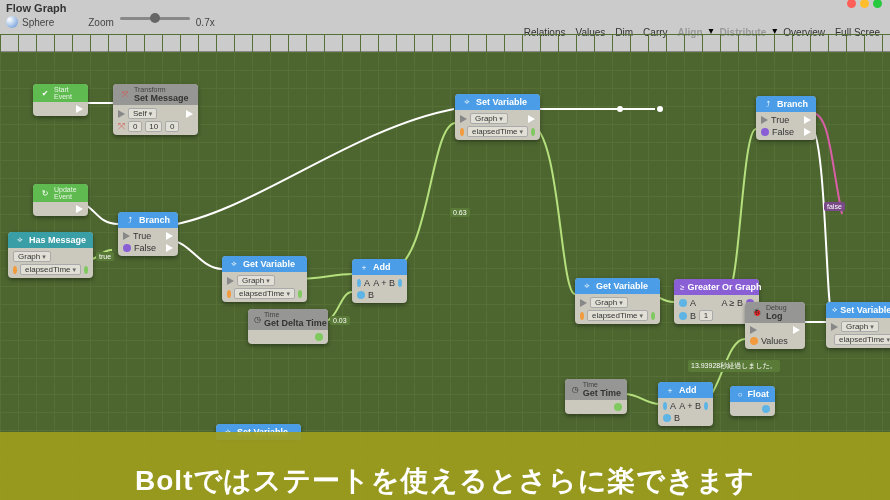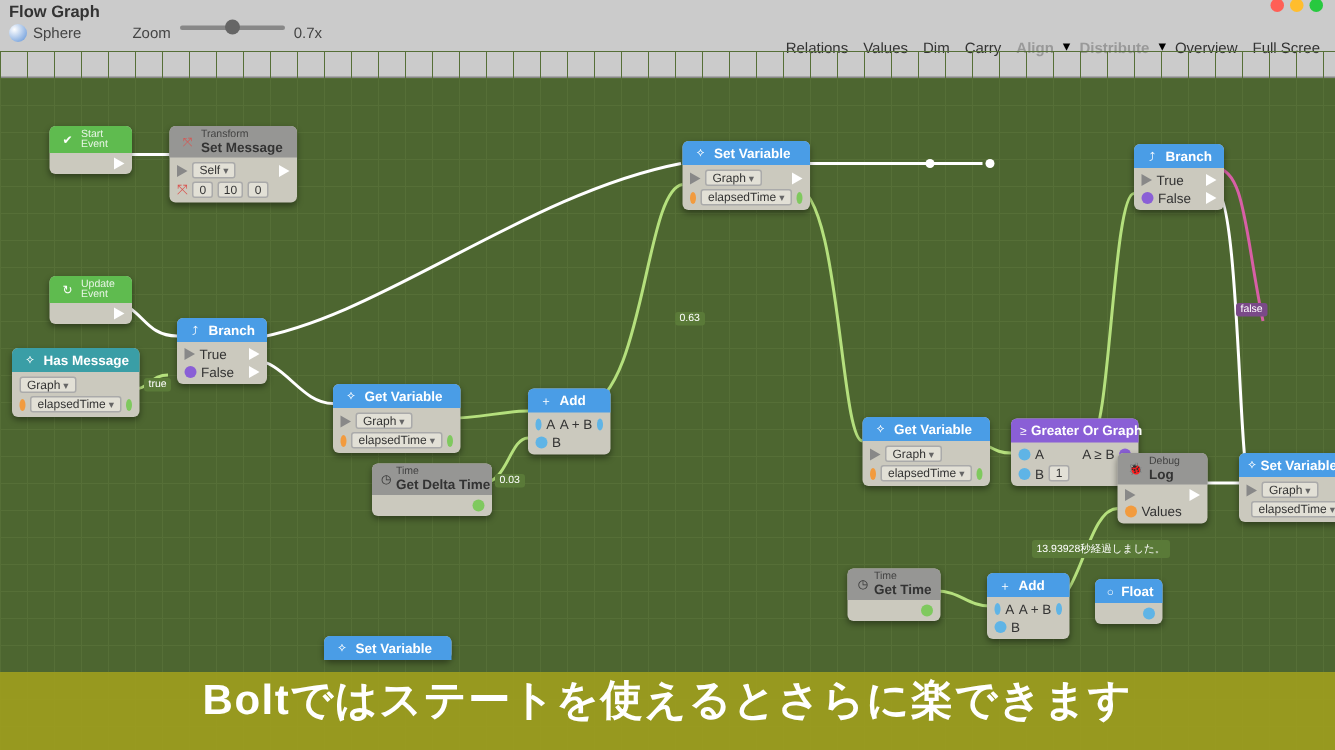--- a/index.html
+++ b/index.html
@@ -28,21 +28,21 @@
 .node-head.teal { background: #3a9ea6; color: #fff; }
 .node-head .sm { font-size: 7px; display: block; opacity: .85; }
 .node-body { padding: 3px 5px; display: flex; flex-direction: column; gap: 2px; }
 .row { display: flex; align-items: center; gap: 3px; white-space: nowrap; }
 .port { width: 8px; height: 8px; border-radius: 50%; } .port.g { background: #7fc95e; } .port.o { background: #f29b3e; } .port.b { background: #5fb4e6; } .port.p { background: #8a5fd6; }
 .tri { width: 0; height: 0; border-top: 4px solid transparent; border-bottom: 4px solid transparent; border-left: 7px solid #fff; display: inline-block; }
 .tri.gray { border-left-color: #888; }
 .dd { background: #e2e0d6; border: 1px solid #aaa; border-radius: 2px; padding: 0 4px; font-size: 8px; display: inline-flex; align-items: center; gap: 2px; }
 .dd::after { content: "▾"; font-size: 7px; color: #666; }
 .icon { width: 12px; height: 12px; display: inline-flex; align-items: center; justify-content: center; color: #fff; font-size: 8px; }
-.banner { position: absolute; bottom: 0; left: 0; right: 0; height: 52px; background: rgba(157,157,30,.92); display: flex; align-items: flex-start; justify-content: center; }
+.banner { position: absolute; bottom: 0; left: 0; right: 0; height: 68px; background: rgba(157,157,30,.92); display: flex; align-items: flex-end; justify-content: center; }
 .banner-text { color: #fff; font-size: 28px; font-weight: bold; letter-spacing: 1px; }
 svg.conn { position: absolute; top: 0; left: 0; pointer-events: none; }
 .num-box { display: inline-block; background: #e2e0d6; border: 1px solid #aaa; border-radius: 2px; padding: 0 3px; font-size: 8px; min-width: 14px; text-align: center; }
 .tiny { font-size: 7px; background: #5a7a38; color: #fff; padding: 1px 3px; border-radius: 2px; position: absolute; }
 </style>
 </head>
 <body>
 
 <div class="toolbar">
   <div class="toolbar-left">

